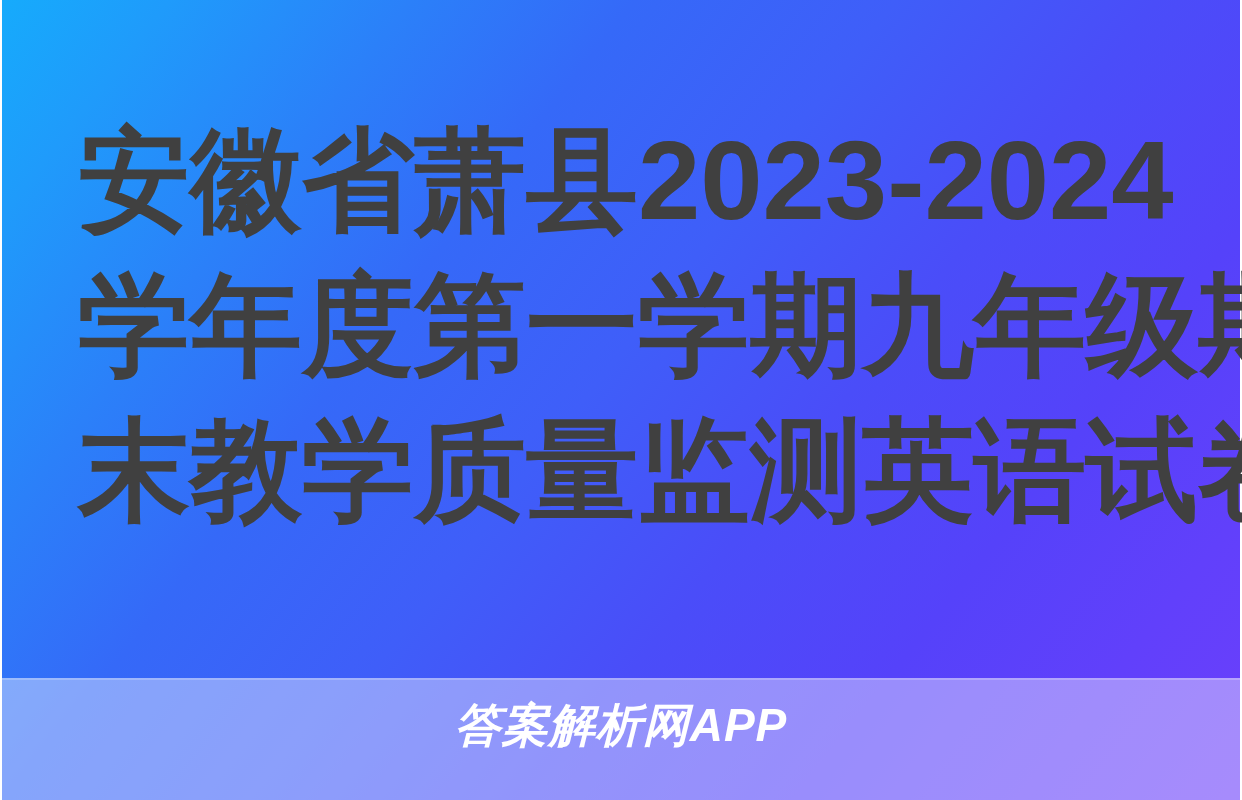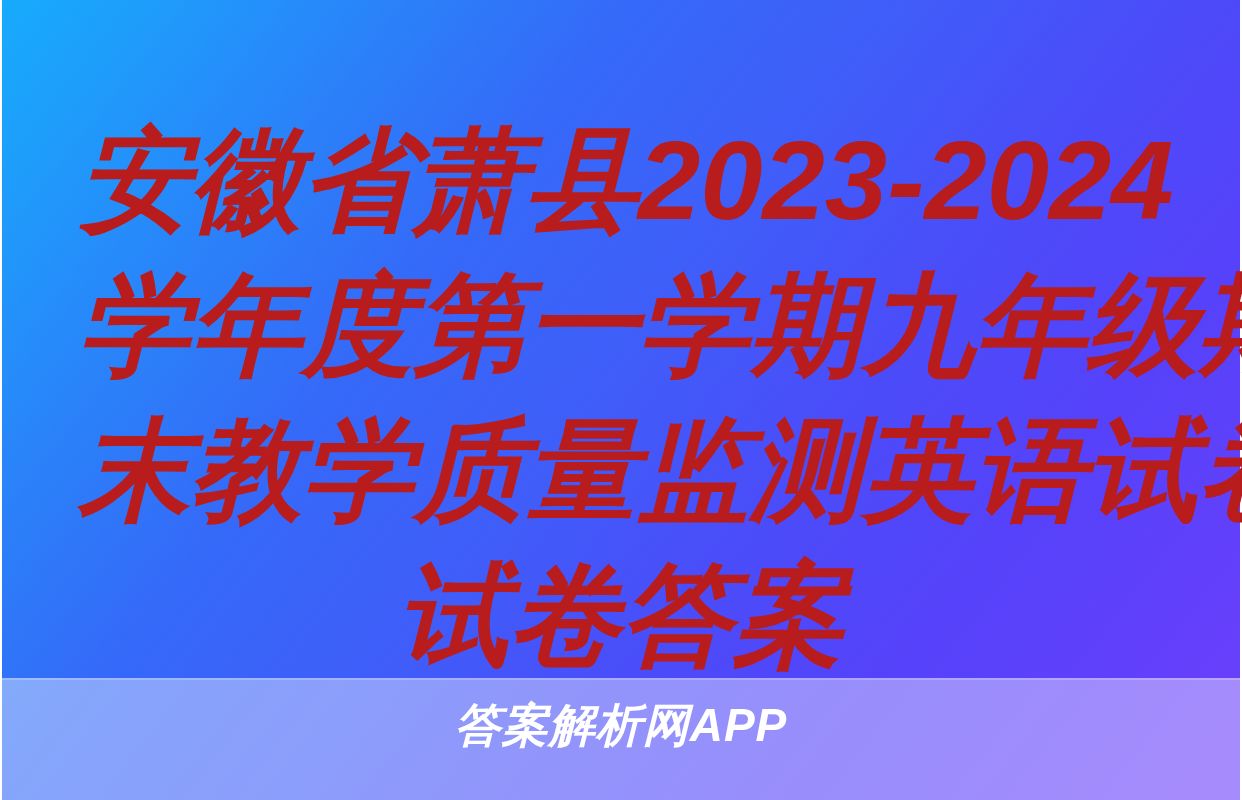--- a/index.html
+++ b/index.html
@@ -53,24 +53,23 @@
     box-sizing: border-box;
     padding: 0 78px;
     display: flex;
     flex-direction: column;
     justify-content: flex-start;
     align-items: stretch;
     pointer-events: none;
   }
 
   .title-line {
-    color: #b91c1c;
+    color: #404040;
     font-family: "Liberation Sans", "DejaVu Sans", sans-serif;
     font-weight: bold;
-    font-style: italic;
     font-size: 112px;
     line-height: 145px;
     letter-spacing: 0px;
     white-space: nowrap;
     text-align: center;
     -webkit-font-smoothing: antialiased;
   }
   .title-line.first { margin-top: 108px; }
 
   
@@ -113,21 +112,20 @@
 <body>
 
 <div id="card">
 
   <div id="gradient-plate"></div>
 
   <div id="title-block">
     <div class="title-line first">安徽省萧县2023-2024</div>
     <div class="title-line">学年度第一学期九年级期</div>
     <div class="title-line">末教学质量监测英语试卷</div>
-    <div class="title-line">试卷答案</div>
   </div>
 
   <div id="bottom-overlay"></div>
   <div id="overlay-edge"></div>
 
   <div id="watermark">答案解析网APP</div>
 
 </div>
 
 </body></html>

